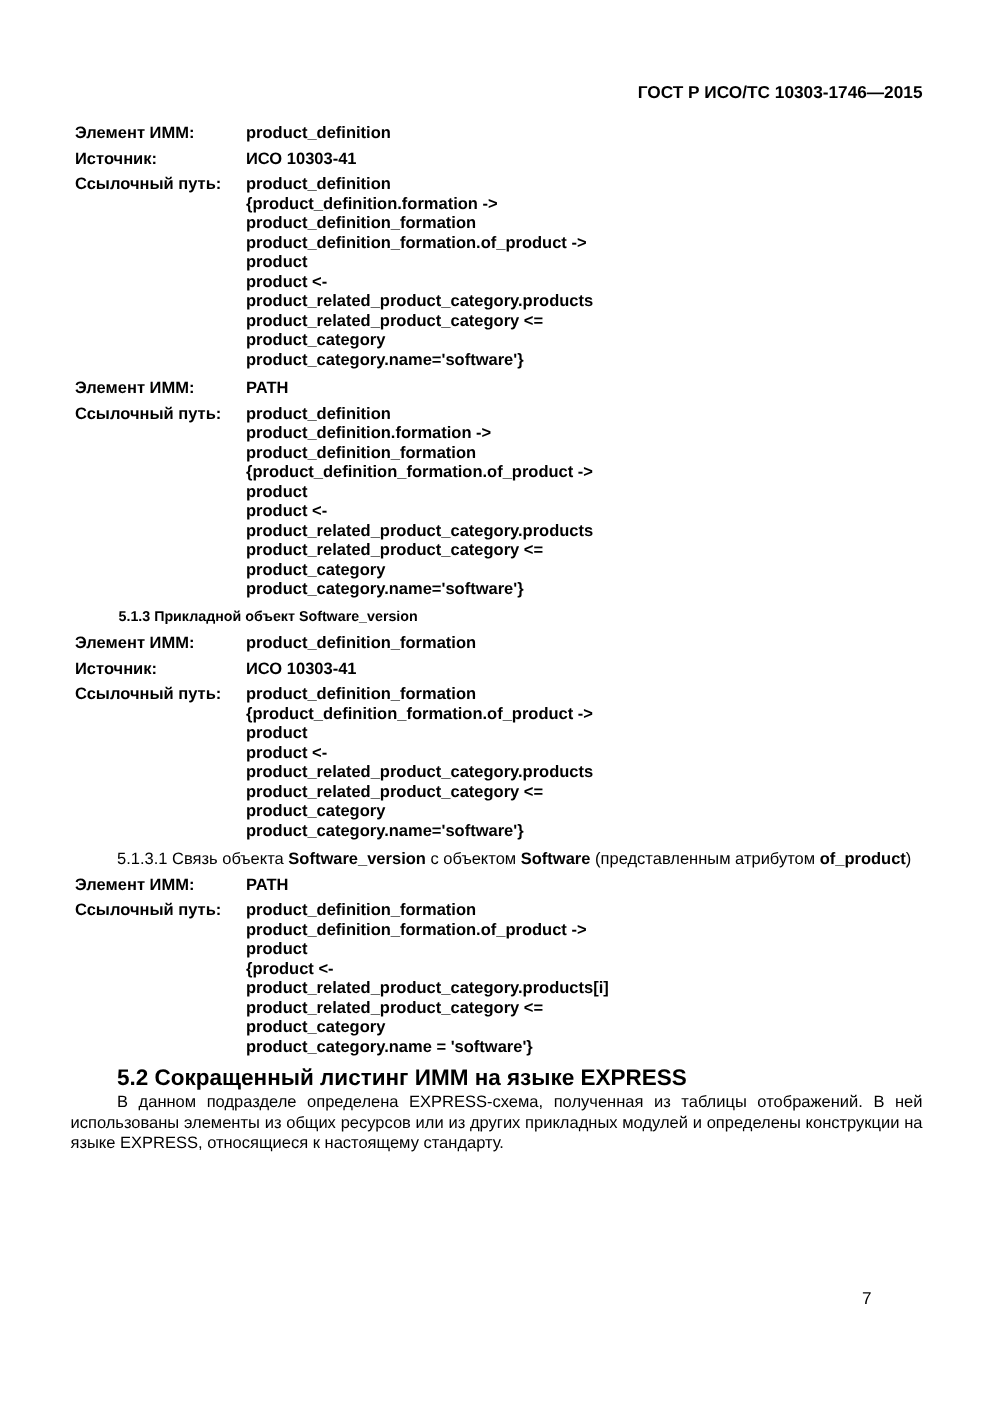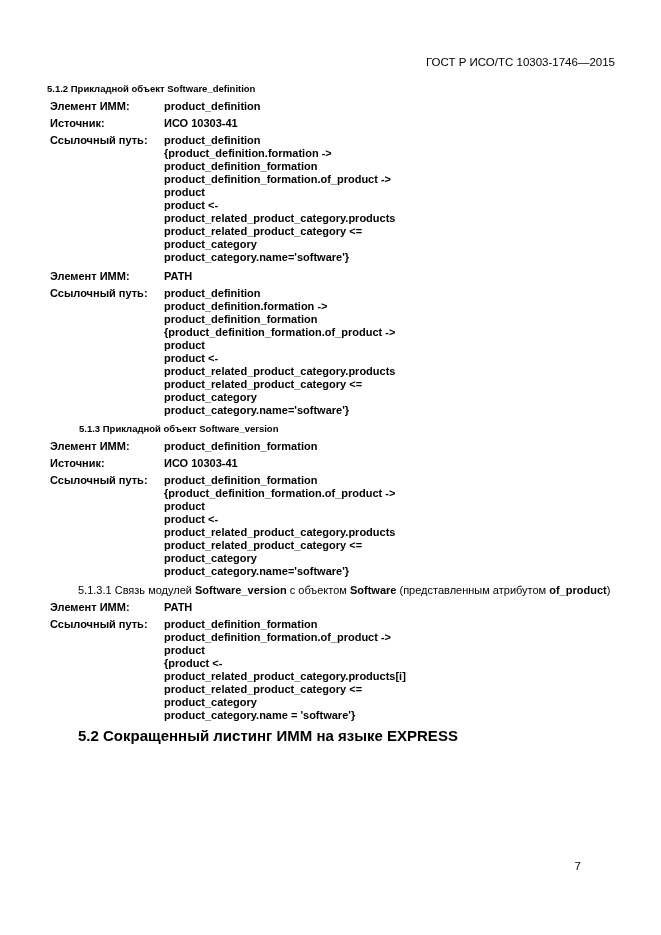--- a/index.html
+++ b/index.html
@@ -14,21 +14,21 @@
     font-family: "Liberation Sans", "DejaVu Sans", sans-serif;
     font-size: 11px;
     line-height: 13px;
     color: #000000;
     padding: 56px 46px 0 47px;
     overflow: hidden;
   }
 
   .doc-header {
     text-align: right;
-    font-weight: 400;
+    font-weight: 700;
     font-size: 11.5px;
     margin: 0 0 14px 0;
   }
 
   .sec-h {
     font-size: 9.5px;
     font-weight: 700;
     margin: 0 0 5px 0;
     line-height: 12px;
   }
@@ -78,21 +78,20 @@
     font-size: 11.5px;
   }
 </style>
 </head>
 <body>
 
 <div class="page">
 
   <div class="doc-header">ГОСТ Р ИСО/ТС 10303-1746—2015</div>
 
-  <h2 class="sec-h">5.1.2 Прикладной объект Software_definition</h2>
 
   <div class="field-row">
     <div class="field-label">Элемент ИММ:</div>
     <div class="field-value">product_definition</div>
   </div>
   <div class="field-row">
     <div class="field-label">Источник:</div>
     <div class="field-value">ИСО 10303-41</div>
   </div>
   <div class="field-row refblock">
@@ -143,36 +142,37 @@
     <div class="field-value">product_definition_formation
 {product_definition_formation.of_product -&gt;
 product
 product &lt;-
 product_related_product_category.products
 product_related_product_category &lt;=
 product_category
 product_category.name='software'}</div>
   </div>
 
-  <p class="para"><span>5.1.3.1 Связь модулей </span><b>Software_version</b><span> с объектом </span><b>Software</b><span> (представленным атрибутом </span><b>of_product</b><span>)</span></p>
+  <p class="para"><span>5.1.3.1 Связь объекта </span><b>Software_version</b><span> с объектом </span><b>Software</b><span> (представленным атрибутом </span><b>of_product</b><span>)</span></p>
 
   <div class="field-row">
     <div class="field-label">Элемент ИММ:</div>
     <div class="field-value">PATH</div>
   </div>
   <div class="field-row refblock">
     <div class="field-label">Ссылочный путь:</div>
     <div class="field-value">product_definition_formation
 product_definition_formation.of_product -&gt;
 product
 {product &lt;-
 product_related_product_category.products[i]
 product_related_product_category &lt;=
 product_category
 product_category.name = 'software'}</div>
   </div>
 
   <h2 class="h52">5.2 Сокращенный листинг ИММ на языке EXPRESS</h2>
 
+  <p class="body-para">В данном подразделе определена EXPRESS-схема, полученная из таблицы отображений. В ней использованы элементы из общих ресурсов или из других прикладных модулей и определены конструкции на языке EXPRESS, относящиеся к настоящему стандарту.</p>
 
   <div class="page-num">7</div>
 
 </div>
 
 </body></html>

